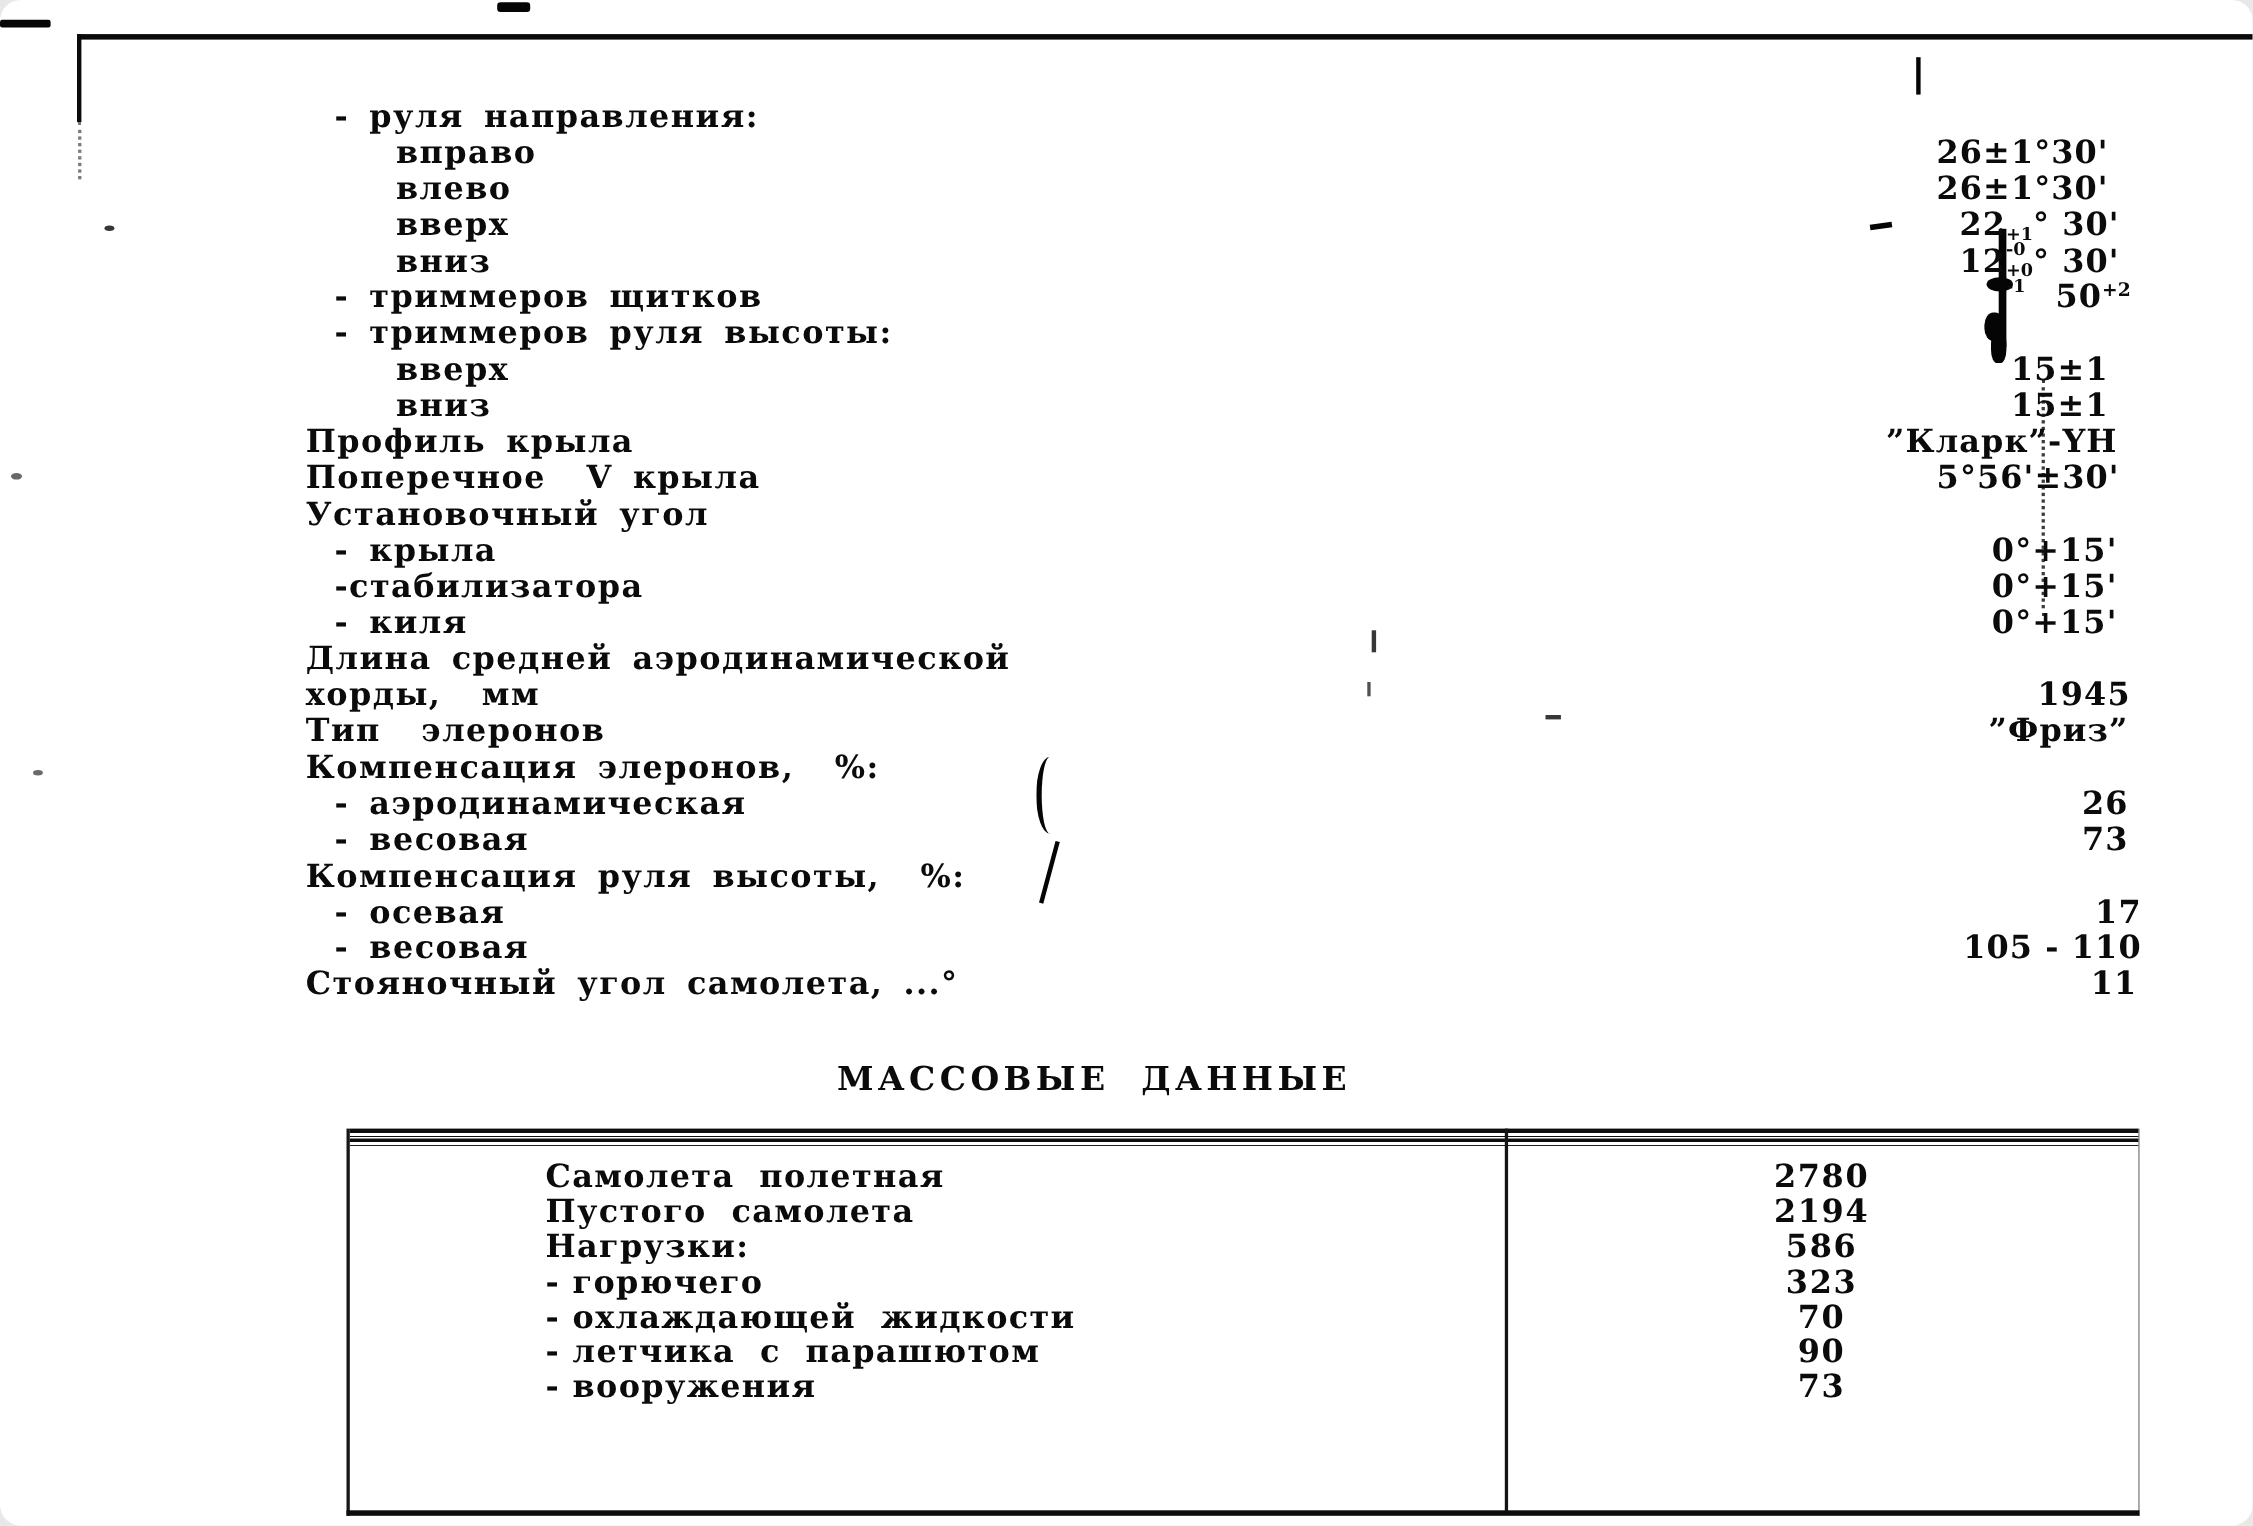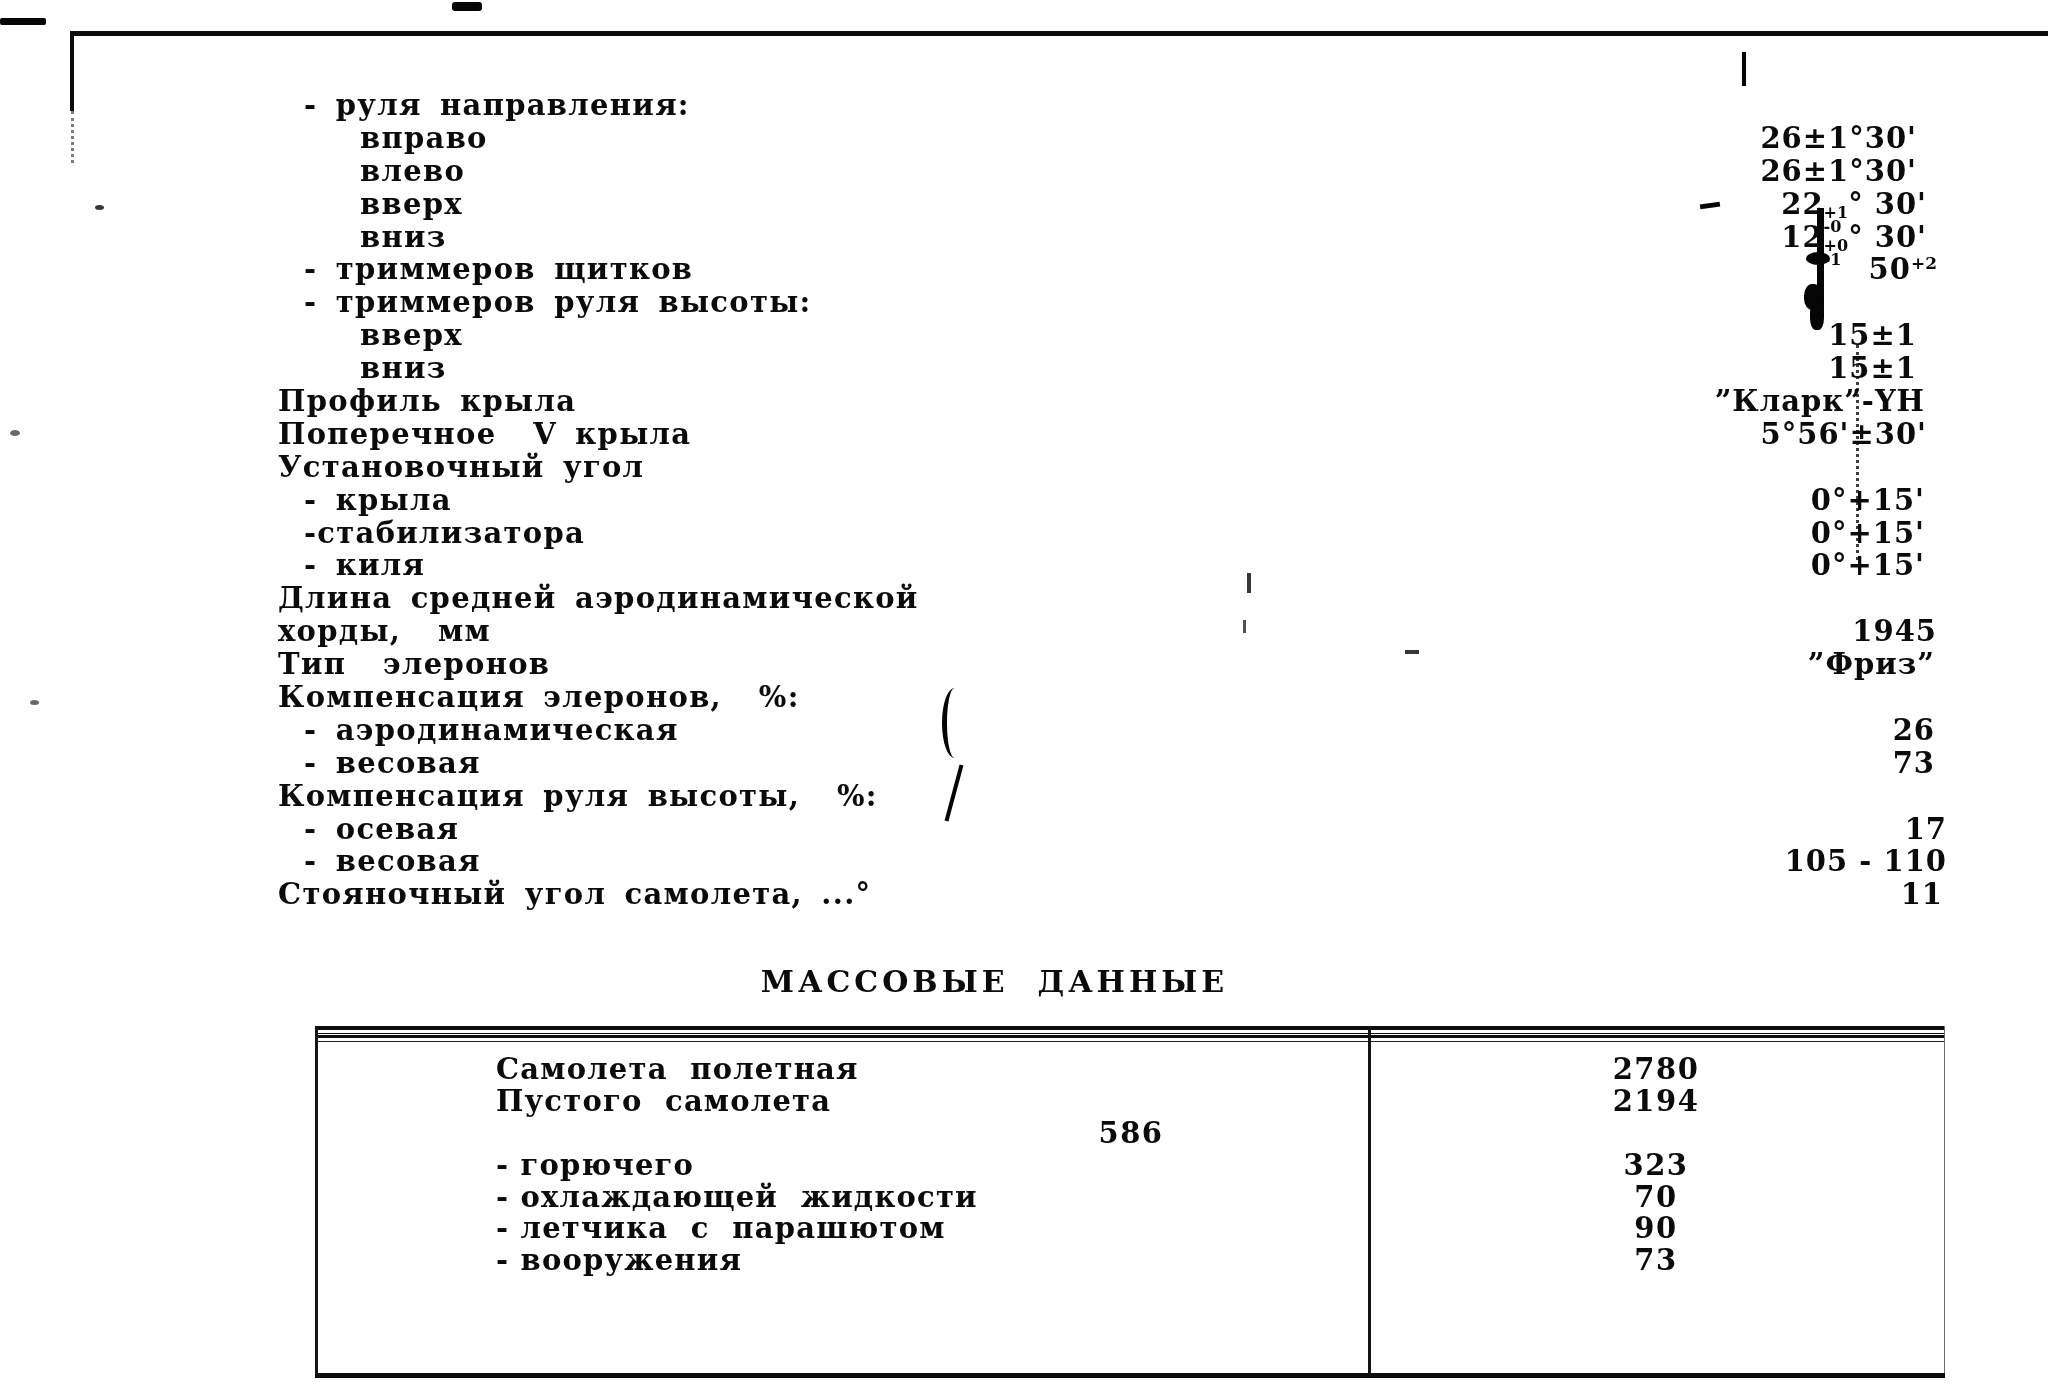--- a/index.html
+++ b/index.html
@@ -1,17 +1,17 @@
 <!DOCTYPE html>
 <html><head>
 <meta charset="utf-8">
 <style>
   html,body{margin:0;padding:0;background:#e8e8e8;}
   .page{position:relative;width:2048px;height:1387px;background:#ffffff;overflow:hidden;
-        font-family:"DejaVu Serif","Liberation Serif",serif;font-weight:700;color:#0b0b0b;}
+        font-family:"DejaVu Serif","Liberation Serif",serif;font-weight:700;color:#0b0b0b;border-radius:19px;}
 
   
   .frame-top{position:absolute;left:70px;top:31px;right:0;height:5px;background:#0b0b0b;}
   .frame-left{position:absolute;left:70px;top:31px;width:4px;height:80px;background:#0b0b0b;}
   .frame-left-fade{position:absolute;left:71px;top:111px;height:52px;width:0;border-left:3px dotted #444;opacity:.7;}
   .art{position:absolute;background:#050505;}
   .round{border-radius:50%;}
   .paren-mark{position:absolute;left:942px;top:688px;width:20px;height:70px;
               border-left:5px solid #050505;border-radius:50% 0 0 50%;}
   .dotline{position:absolute;left:1856px;top:345px;height:215px;width:0;border-left:3px dotted #1c1c1c;opacity:.85;}
@@ -176,20 +176,21 @@
     <div class="t-body" id="mass-rows">
         <div class="t-row">
           <span class="t-label">Самолета  полетная</span>
           <span class="t-value">2780</span>
         </div>
         <div class="t-row">
           <span class="t-label">Пустого  самолета</span>
           <span class="t-value">2194</span>
         </div>
         <div class="t-row">
+          <span class="t-label">Нагрузки:</span>
           <span class="t-value">586</span>
         </div>
         <div class="t-row">
           <span class="t-label">- горючего</span>
           <span class="t-value">323</span>
         </div>
         <div class="t-row">
           <span class="t-label">- охлаждающей  жидкости</span>
           <span class="t-value">70</span>
         </div>

